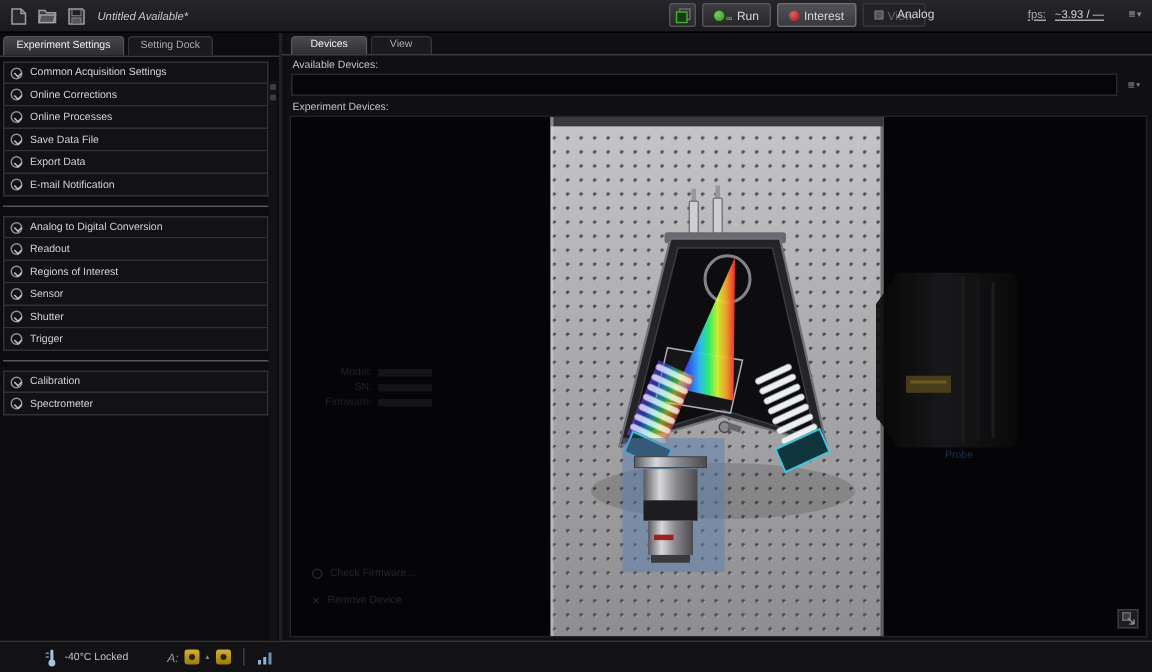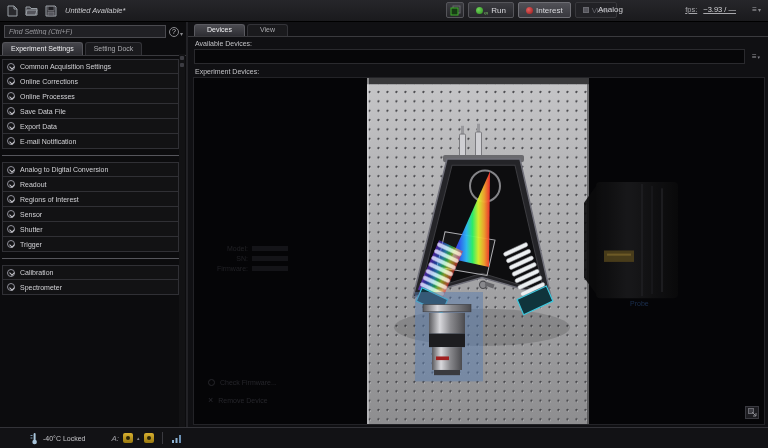--- a/index.html
+++ b/index.html
@@ -149,27 +149,20 @@
 
     <div class="menu-btn">
       <span>≡</span>
       <span class="caret">▾</span>
     </div>
   </div>
 
   <div class="main">
 
     <div class="sidebar">
-      <div class="search-row">
-        <input class="search-input" type="text" placeholder="Find Setting (Ctrl+F)" style="">
-        <div class="help-btn">
-          <span class="help-circle">?</span>
-          <span class="logo-caret" style="margin:4px 0 0 0">▾</span>
-        </div>
-      </div>
       <div class="side-tabs">
         <div class="side-tab active"><span>Experiment Settings</span></div>
         <div class="side-tab"><span>Setting Dock</span></div>
       </div>
       <div class="settings-list">
         <div class="setting">
             <span class="chev"></span>
             <span class="lbl">Common Acquisition Settings</span>
           </div>
         <div class="setting">

